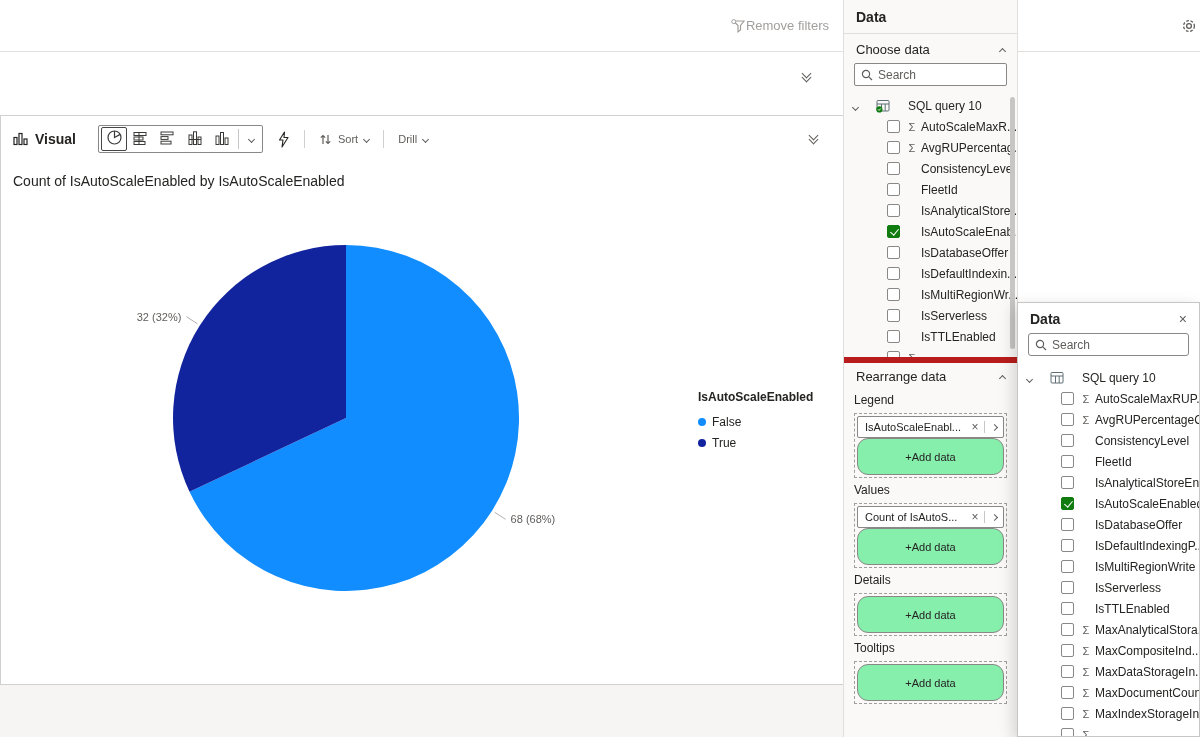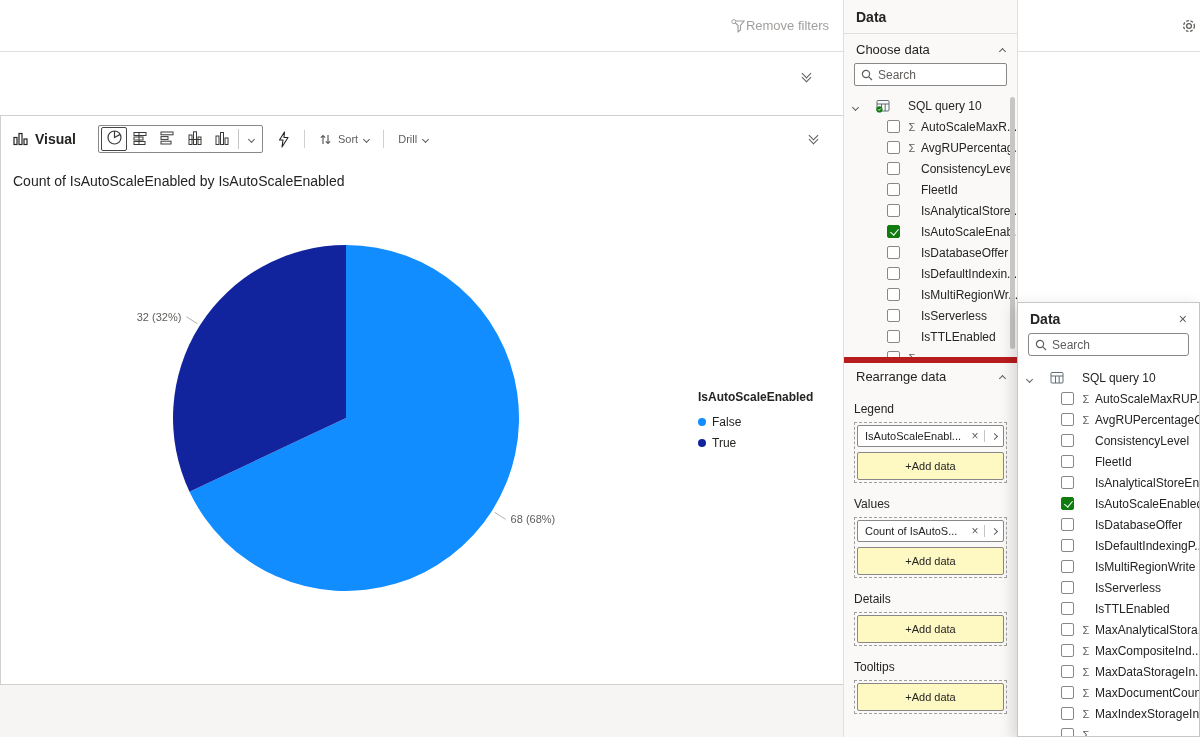--- a/index.html
+++ b/index.html
@@ -79,29 +79,29 @@
   .cb.checked{background:#107C10;border-color:#107C10}
   .cb.checked::after{content:"";position:absolute;left:3.5px;top:1px;width:4px;height:7px;
       border-right:1.5px solid #fff;border-bottom:1.5px solid #fff;transform:rotate(40deg)}
   .sigma-slot{width:14px;margin-left:5px;text-align:center;font-size:11px;color:#605e5c;flex:none}
   .f-label{margin-left:2px;color:#252423}
   .scroll-thumb{position:absolute;right:2px;top:97px;width:5px;height:252px;background:#c8c6c4;
                 border-radius:3px;cursor:pointer}
 
   
   .wells{padding:0 10px}
-  .well-label{font-size:12px;color:#252423;margin:14px 0 6px}
+  .well-label{font-size:12px;color:#252423;margin:5px 0 6px}
   .well-box{border:1px dashed #a19f9d;padding:2px}
   .chip{height:22px;border:1px solid #8a8886;border-radius:2px;background:#fff;display:flex;
-        align-items:center;font-size:11px;margin-bottom:5px;cursor:pointer}
+        align-items:center;font-size:11px;cursor:pointer}
   .chip-text{flex:1;padding-left:7px;white-space:nowrap;overflow:hidden}
   .chip-x{width:18px;text-align:center;color:#605e5c;font-size:12px;cursor:pointer}
   .chip-sep{width:1px;height:12px;background:#c8c6c4}
   .chip-arrow{width:18px;display:flex;justify-content:center;color:#605e5c;cursor:pointer}
-  .add-btn{height:28px;border:1px solid #8a8886;border-radius:2px;background:#fef9c3;display:flex;
+  .add-btn{height:37px;border:1px solid #8a8886;border-radius:11px;background:#86efac;display:flex;
            align-items:center;justify-content:center;font-size:11px;color:#252423;cursor:pointer}
 
   
   .right-top{position:absolute;left:1017px;top:0;width:183px;height:52px;background:#fff;
              border-left:1px solid #e1dfdd;border-bottom:1px solid #e1dfdd;display:flex;
              align-items:center;justify-content:flex-end;padding-right:3px}
   .right-mid{position:absolute;left:1017px;top:52px;width:183px;height:250px;background:#fff;
              border-left:1px solid #e1dfdd}
   .panel2{position:absolute;left:1017px;top:302px;width:183px;height:435px;background:#fff;
           border:1px solid #c8c6c4;box-shadow:-4px 4px 14px rgba(0,0,0,.15);overflow:hidden}

